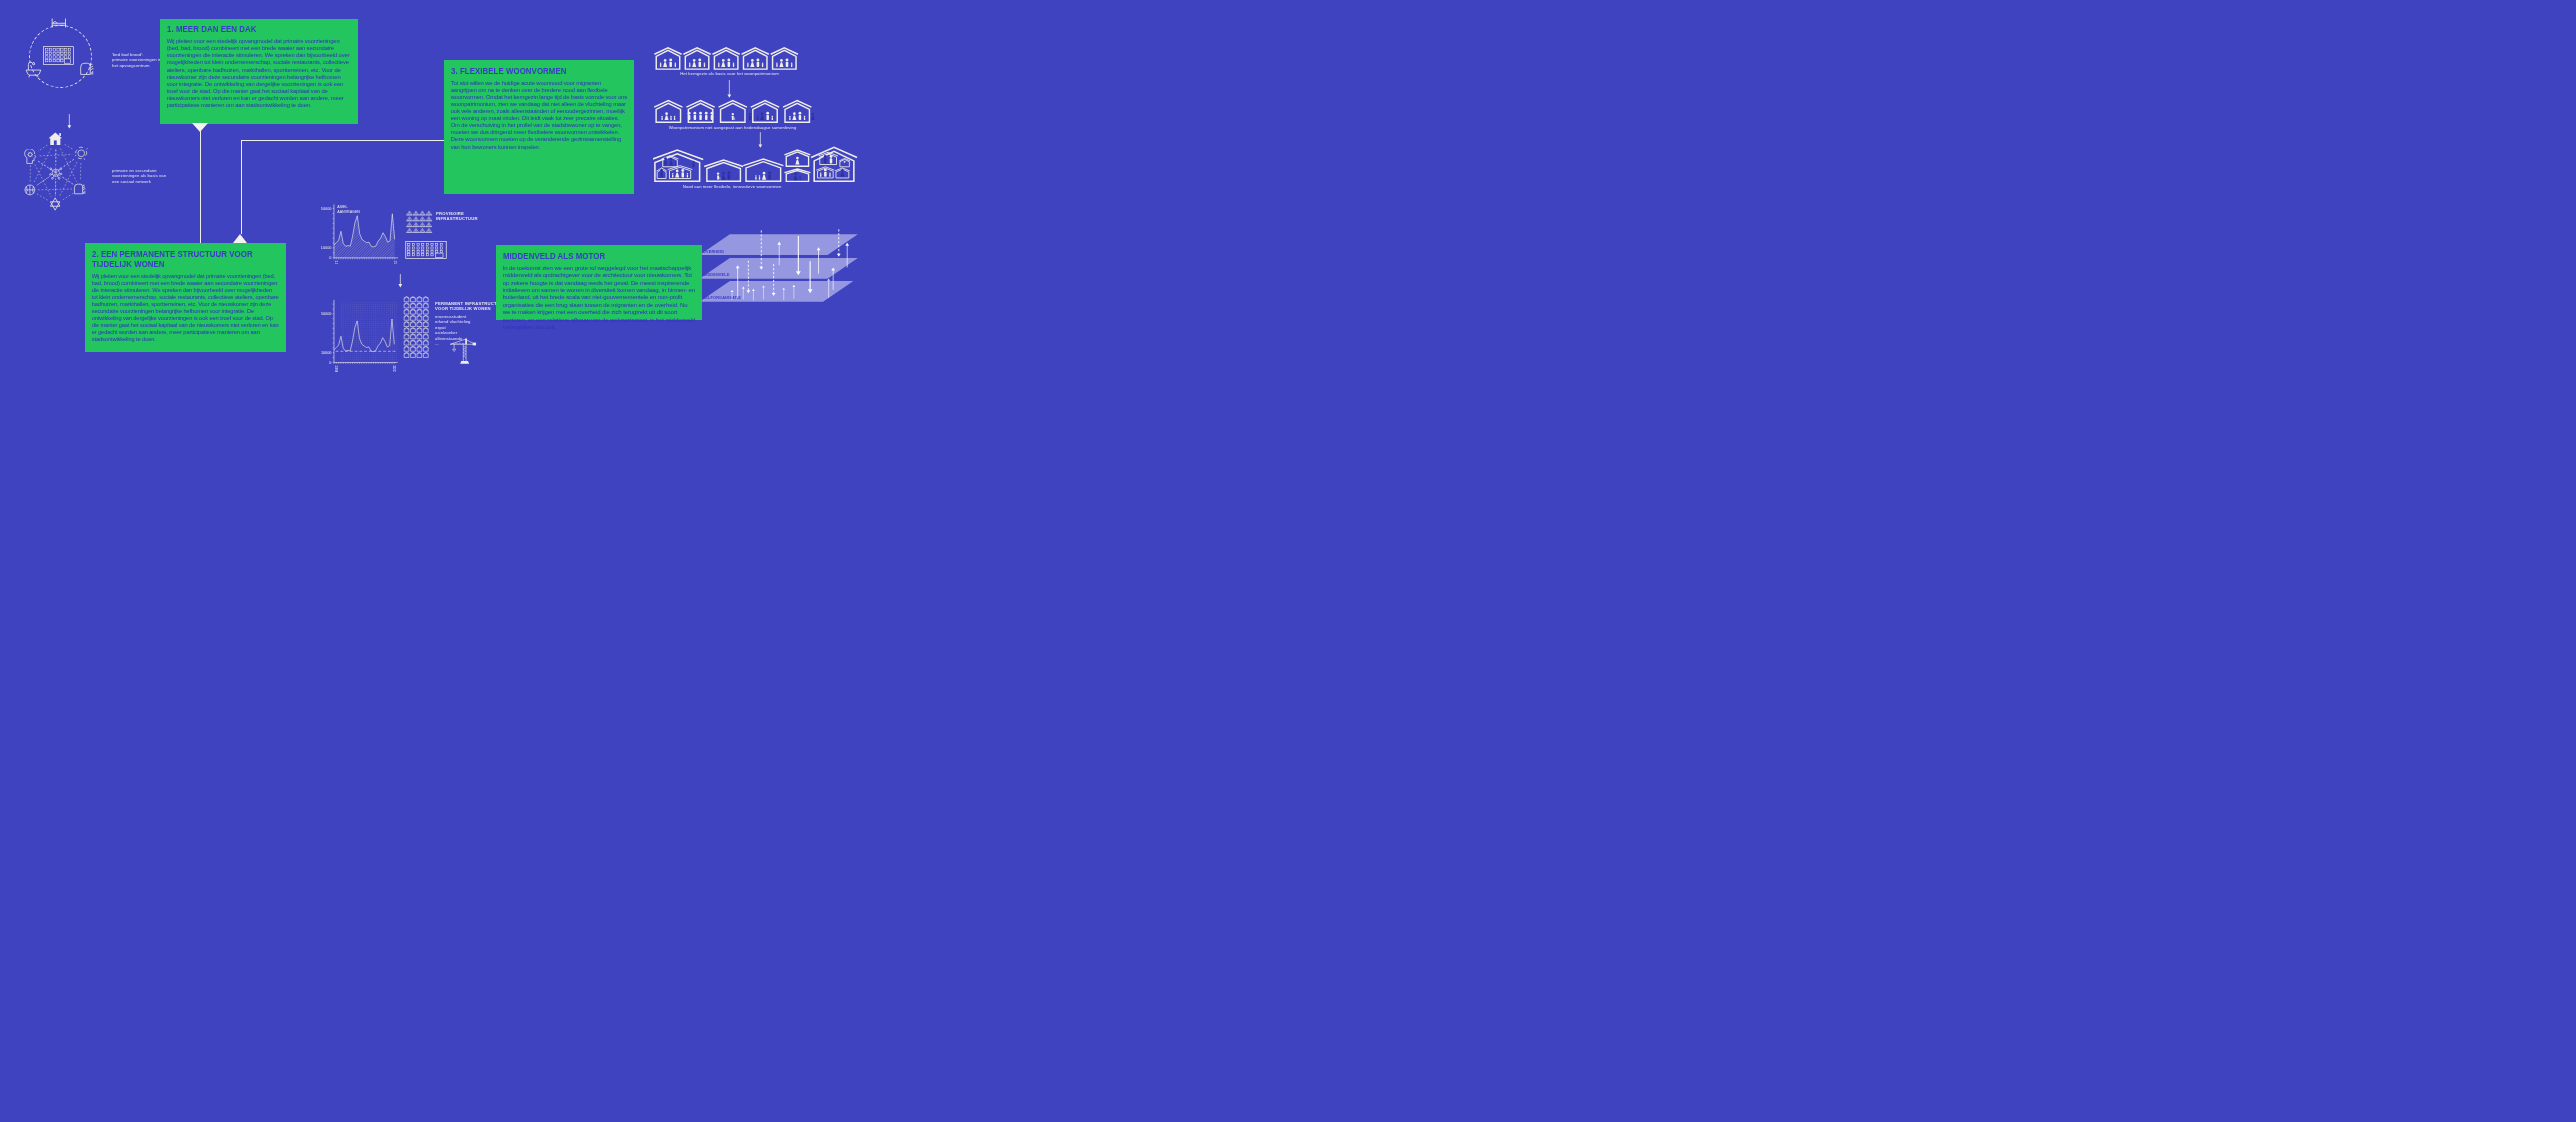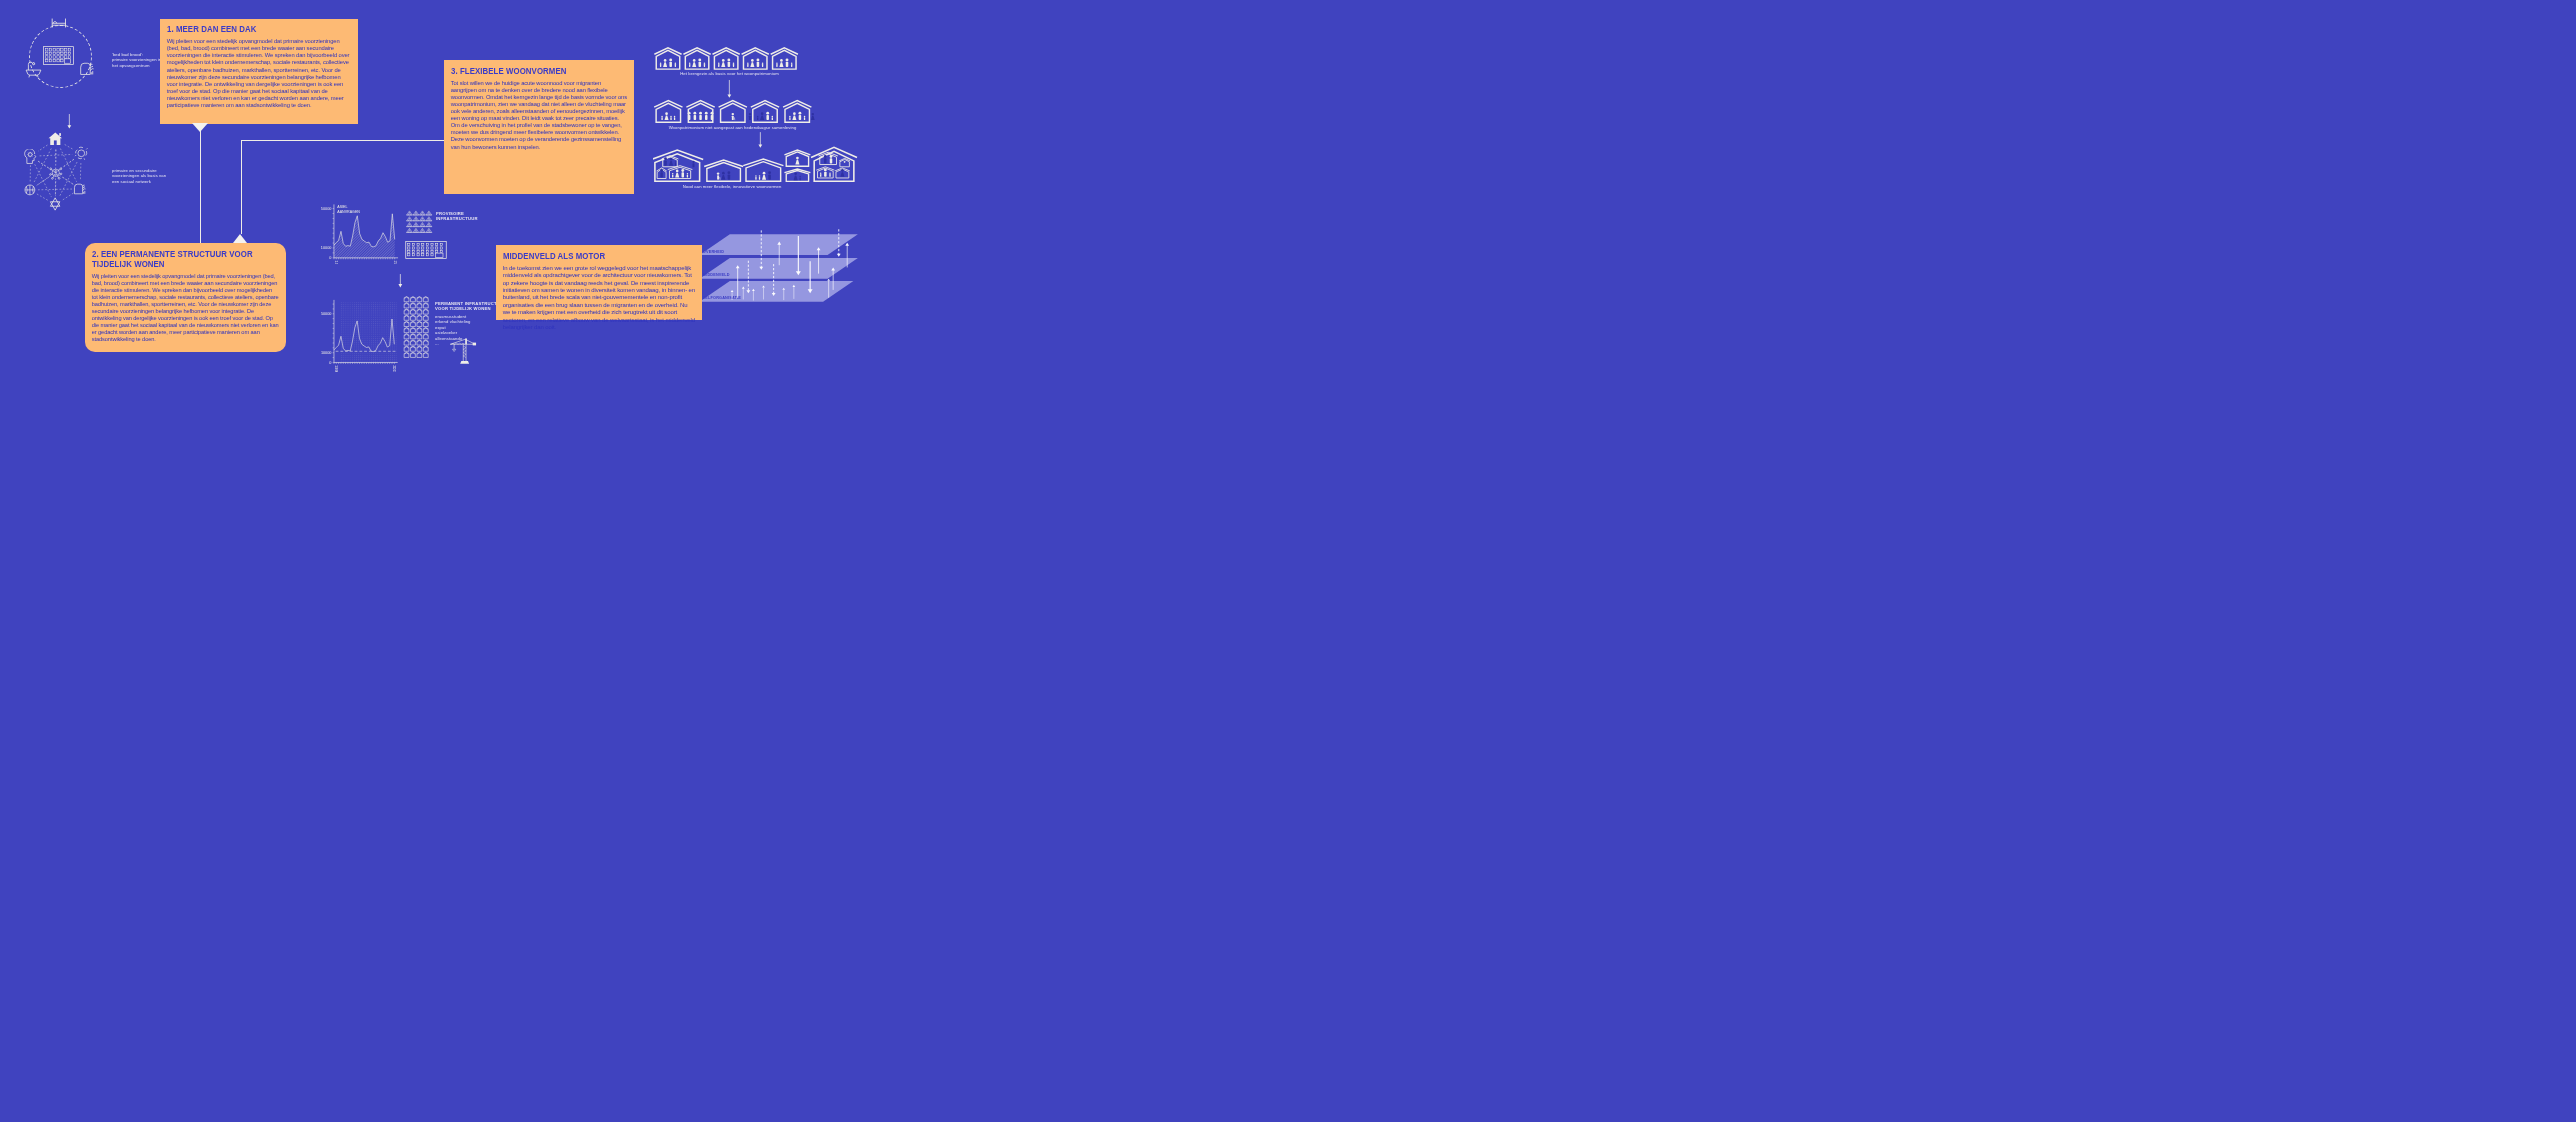--- a/index.html
+++ b/index.html
@@ -1,19 +1,19 @@
 <!DOCTYPE html>
 <html style="font-size:9px"><head>
 <meta charset="utf-8">
 <style>
   html,body{margin:0;padding:0;background:#4043BF;}
   #canvas{position:relative;width:858px;height:374px;background:#4043BF;overflow:hidden;
           font-family:"Liberation Sans","DejaVu Sans",sans-serif;}
   .abs{position:absolute;}
-  .panel{position:absolute;background:#fdba74;color:#2F33BE;z-index:2;box-sizing:border-box;padding:5.6px 6.7px;}
+  .panel{position:absolute;background:#22c55e;color:#2F33BE;z-index:2;box-sizing:border-box;padding:5.6px 6.7px;}
   .panel h2{margin:0 0 3.4px 0;font-size:9.8px;line-height:10.7px;font-weight:700;color:#3A3BC8;
             letter-spacing:0.1px;transform:scaleX(.8);transform-origin:0 0;width:124%;}
   .panel p{margin:0;font-size:5.8px;line-height:7.1px;letter-spacing:-0.1px;color:#2F33BE;}
   .wlabel{position:absolute;color:#E7E5F2;font-size:4.2px;line-height:5.3px;letter-spacing:0.1px;z-index:1;}
   .wlabel.b{font-weight:700;letter-spacing:0.2px;}
   .tri{position:absolute;width:0;height:0;z-index:3;}
   .cline{position:absolute;background:#EFEDE7;z-index:1;}
   .dashcircle{position:absolute;border:0.9px dashed rgba(239,237,231,.92);border-radius:50%;z-index:0;}
   svg{display:block;}
   .ctr{text-align:center;}
@@ -197,21 +197,21 @@
     <div>voorzieningen als basis van</div>
     <div>een sociaal netwerk</div>
   </div>
 
   <div class="panel" style="left:160px;top:18.5px;width:198px;height:105px;">
     <h2>1. MEER DAN EEN DAK</h2>
     <p>Wij pleiten voor een stedelijk opvangmodel dat primaire voorzieningen (bed, bad, brood) combineert met een brede waaier aan secundaire voorzieningen die interactie stimuleren. We spreken dan bijvoorbeeld over mogelijkheden tot klein ondernemerschap, sociale restaurants, collectieve ateliers, openbare badhuizen, markthallen, sportterreinen, etc. Voor de nieuwkomer zijn deze secundaire voorzieningen belangrijke hefbomen voor integratie. De ontwikkeling van dergelijke voorzieningen is ook een troef voor de stad. Op die manier gaat het sociaal kapitaal van de nieuwkomers niet verloren en kan er gedacht worden aan andere, meer participatieve manieren om aan stadsontwikkeling te doen.</p>
   </div>
   <div class="tri" style="left:192px;top:123px;border-left:8.4px solid transparent;border-right:8.4px solid transparent;border-top:9px solid #F4F2EE;"></div>
 
-  <div class="panel" style="left:85px;top:243px;width:201px;height:109px;border-radius:10px;">
+  <div class="panel" style="left:85px;top:243px;width:201px;height:109px;">
     <h2>2. EEN PERMANENTE STRUCTUUR VOOR TIJDELIJK WONEN</h2>
     <p style="font-size:5.7px;line-height:7px;">Wij pleiten voor een stedelijk opvangmodel dat primaire voorzieningen (bed, bad, brood) combineert met een brede waaier aan secundaire voorzieningen die interactie stimuleren. We spreken dan bijvoorbeeld over mogelijkheden tot klein ondernemerschap, sociale restaurants, collectieve ateliers, openbare badhuizen, markthallen, sportterreinen, etc. Voor de nieuwkomer zijn deze secundaire voorzieningen belangrijke hefbomen voor integratie. De ontwikkeling van dergelijke voorzieningen is ook een troef voor de stad. Op die manier gaat het sociaal kapitaal van de nieuwkomers niet verloren en kan er gedacht worden aan andere, meer participatieve manieren om aan stadsontwikkeling te doen.</p>
   </div>
   <div class="tri" style="left:233px;top:234px;border-left:7.9px solid transparent;border-right:7.9px solid transparent;border-bottom:9px solid #F4F2EE;"></div>
 
   <div class="panel" style="left:444px;top:60px;width:190px;height:134px;">
     <h2>3. FLEXIBELE WOONVORMEN</h2>
     <p>Tot slot willen we de huidige acute woonnood voor migranten aangrijpen om na te denken over de bredere nood aan flexibele woonvormen. Omdat het kerngezin lange tijd de basis vormde voor ons woonpatrimonium, zien we vandaag dat niet alleen de vluchteling maar ook vele anderen, zoals alleenstaanden of eenoudergezinnen, moeilijk een woning op maat vinden. Dit leidt vaak tot zeer precaire situaties. Om de verschuiving in het profiel van de stadsbewoner op te vangen, moeten we dus dringend meer flexibelere woonvormen ontwikkelen. Deze  woonvormen moeten op de veranderende gezinssamenstelling van hun bewoners kunnen inspelen.</p>
   </div>
 

